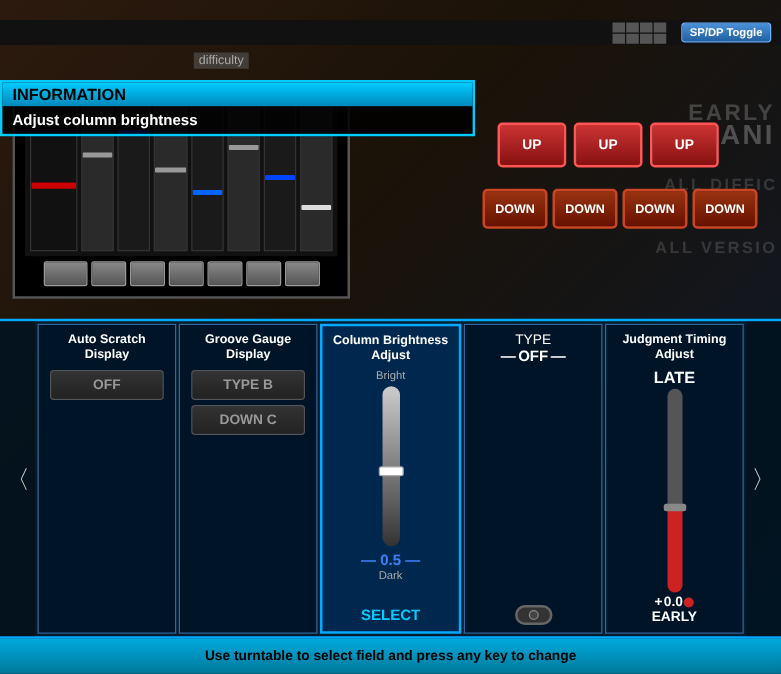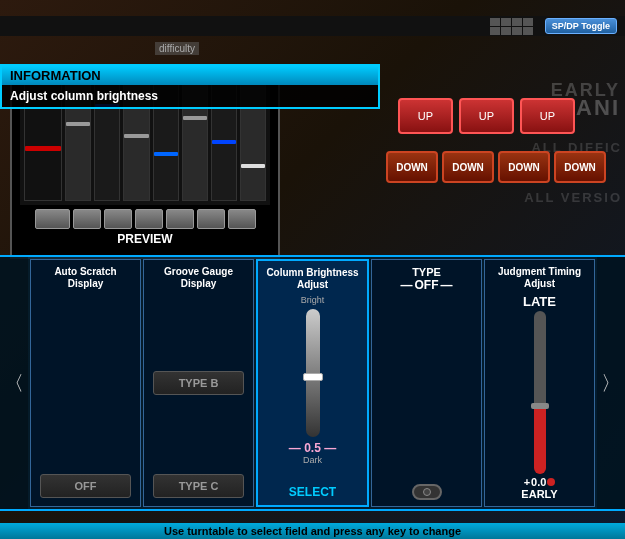--- a/index.html
+++ b/index.html
@@ -145,21 +145,21 @@
       font-size: 12px;
       font-weight: bold;
       padding: 3px 0;
       background: rgba(0,0,0,0.5);
     }
 
     .btn-up {
       background: linear-gradient(to bottom, #cc3333, #881111);
       color: white;
       font-size: 11px;
-      font-weight: normal;
+      font-weight: bold;
       width: 55px;
       height: 36px;
       border: 2px solid #ff5555;
       border-radius: 4px;
       display: flex;
       align-items: center;
       justify-content: center;
       cursor: pointer;
     }
 
@@ -226,21 +226,20 @@
 
     .option-panel {
       flex: 1;
       background: rgba(0,20,40,0.9);
       border: 1px solid #336699;
       display: flex;
       flex-direction: column;
       align-items: center;
       padding: 6px 4px;
       min-width: 0;
-      justify-content: space-between;
     }
 
     .option-panel.active {
       border: 2px solid #00aaff;
       background: rgba(0,40,80,0.95);
     }
 
     .panel-title {
       color: white;
       font-size: 10px;
@@ -298,40 +297,40 @@
       left: 50%;
       transform: translateX(-50%);
       width: 20px;
       height: 8px;
       background: #fff;
       border-radius: 2px;
       border: 1px solid #aaa;
     }
 
     .slider-value {
-      color: #f9a8d4;
+      color: #3b82f6;
       font-size: 12px;
       font-weight: bold;
     }
 
     .slider-label-top {
       color: #aaa;
       font-size: 9px;
     }
 
     .slider-label-bottom {
       color: #aaa;
       font-size: 9px;
     }
 
     
     .camera-type {
       color: white;
       font-size: 11px;
-      font-weight: bold;
+      font-weight: normal;
       text-align: center;
     }
 
     .camera-icon {
       width: 30px;
       height: 16px;
       background: #333;
       border: 2px solid #666;
       border-radius: 10px;
       display: flex;
@@ -392,21 +391,21 @@
       font-weight: bold;
       margin-top: 20px;
     }
 
     
     .bottom-bar {
       position: absolute;
       bottom: 0;
       left: 0;
       right: 0;
-      height: 16px;
+      height: 28px;
       background: linear-gradient(to bottom, #00aadd, #007799);
       display: flex;
       align-items: center;
       justify-content: center;
     }
 
     .bottom-text {
       color: black;
       font-size: 11px;
       font-weight: bold;
@@ -496,21 +495,20 @@
 
   <div class="preview-buttons">
     <div class="preview-btn dark" style="background:linear-gradient(to bottom,#888,#555); width:35px;"></div>
     <div class="preview-btn"></div>
     <div class="preview-btn"></div>
     <div class="preview-btn"></div>
     <div class="preview-btn"></div>
     <div class="preview-btn"></div>
     <div class="preview-btn"></div>
   </div>
-  <div class="preview-label">PREVIEW</div>
 </div>
 
 <div style="position:absolute; top:90px; right:0px; width:235px; display:flex; gap:6px; padding:8px;">
   <div class="btn-up">UP</div>
   <div class="btn-up">UP</div>
   <div class="btn-up">UP</div>
 </div>
 
 <div style="position:absolute; top:145px; right:0px; width:245px; display:flex; gap:4px; padding:6px;">
   <div class="btn-down">DOWN</div>
@@ -528,21 +526,21 @@
   <div class="option-panels">
 
     <div class="option-panel">
       <div class="panel-title">Auto Scratch<br>Display</div>
       <div class="toggle-btn inactive">OFF</div>
     </div>
 
     <div class="option-panel">
       <div class="panel-title">Groove Gauge<br>Display</div>
       <div class="toggle-btn inactive">TYPE B</div>
-      <div class="toggle-btn inactive">TYPE C</div>
+      <div class="toggle-btn inactive">DOWN C</div>
     </div>
 
     <div class="option-panel active">
       <div class="panel-title">Column Brightness<br>Adjust</div>
       <div class="slider-label-top">Bright</div>
       <div class="slider-container">
         <div class="slider-track" style="height:160px;">
           <div class="slider-handle" style="top:50%;"></div>
         </div>
       </div>

